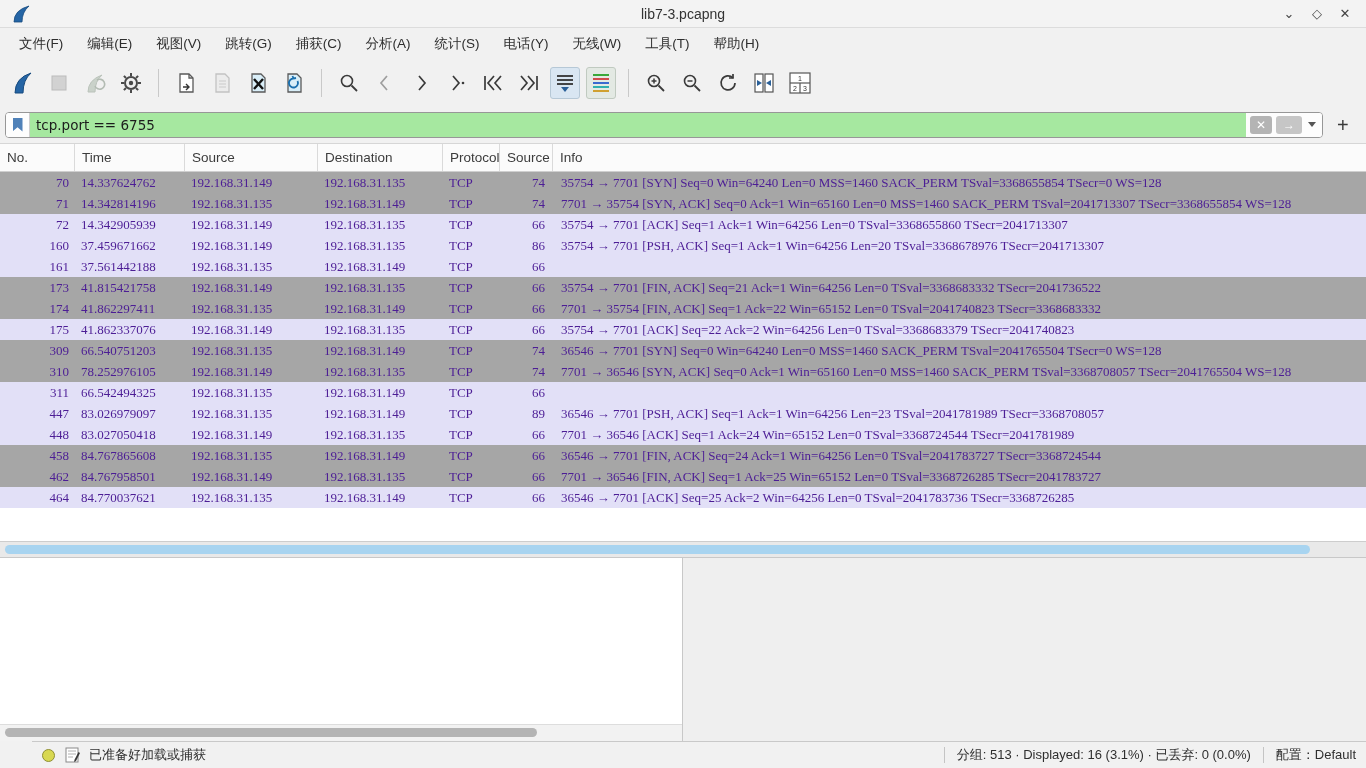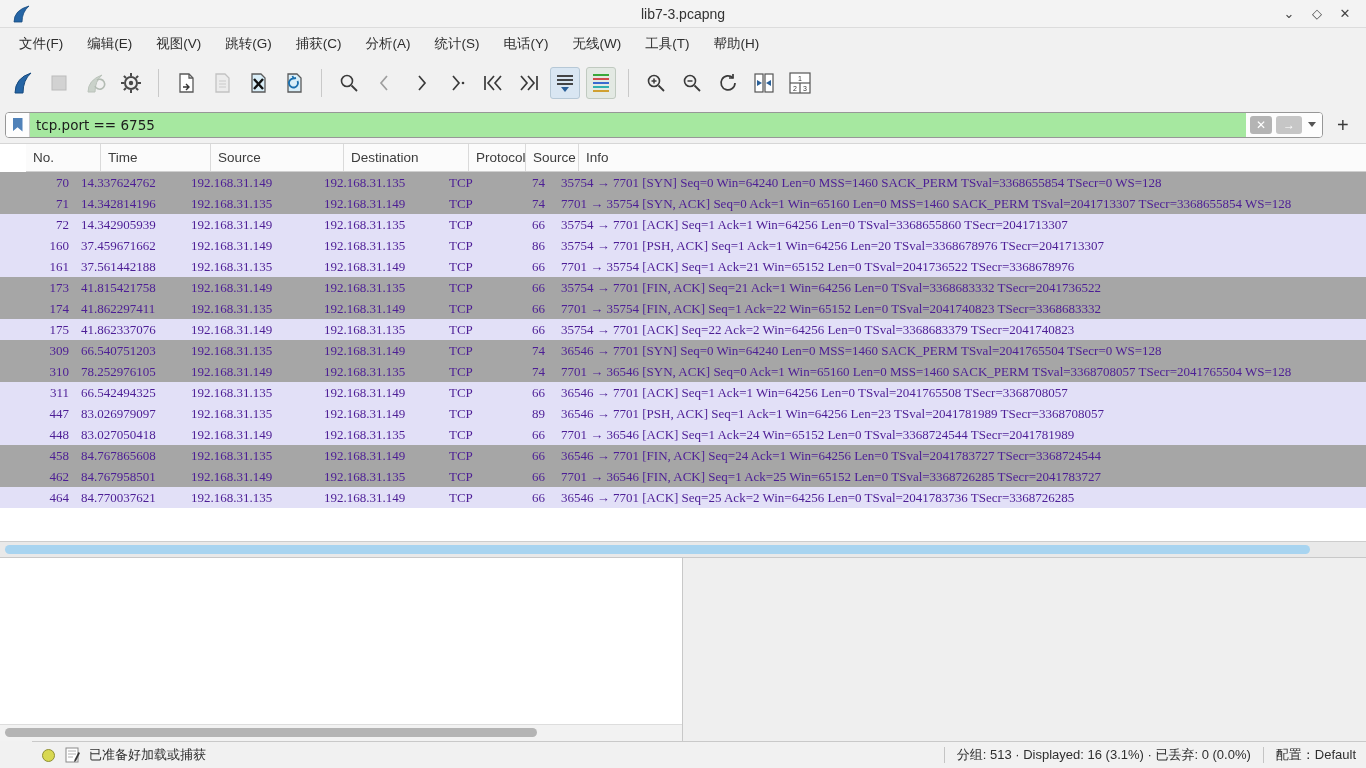--- a/index.html
+++ b/index.html
@@ -34,21 +34,21 @@
   .filter-btns { display:flex; align-items:center; background:#fdfdfd; padding:0 6px 0 4px; gap:4px; }
   .f-btn { width:22px; height:18px; border-radius:3px; display:flex; align-items:center; justify-content:center; font-size:12px; color:#fff; }
   .f-btn.clear { background:#b4b4b4; font-weight:bold; }
   .f-btn.apply { background:#c6c6c6; width:26px; }
   .caret { width:0; height:0; border-left:4px solid transparent; border-right:4px solid transparent; border-top:5px solid #555; margin-left:2px; }
   .add-filter { margin-left:14px; font-size:20px; color:#3a3a3a; line-height:20px; }
 
   
   .pkt-table { background:#fff; }
   .grid-row { display:grid; grid-template-columns:75px 110px 133px 125px 57px 53px 1fr; }
-  .pkt-header { height:28px; background:#fbfbfb; border-bottom:1px solid #cfcfcf; font-size:13.5px; color:#3c3c3c;margin-left:26px; }
+  .pkt-header { height:28px; background:#fbfbfb; border-bottom:1px solid #cfcfcf; font-size:13.5px; color:#3c3c3c; }
   .pkt-header > div { display:flex; align-items:center; padding-left:7px; border-right:1px solid #dadada; white-space:nowrap; overflow:hidden; }
   .pkt-header > div:last-child { border-right:none; }
   .pkt-rows { height:336px; overflow:hidden; }
   .pkt-row { height:21px; line-height:21px; font-family:Liberation Serif, serif; font-size:13px; color:#4c1d95; white-space:nowrap; }
   .pkt-row.gray { background:#a6a6a6; }
   .pkt-row.lav  { background:#e2e0f7; }
   .pkt-row > div { overflow:hidden; white-space:nowrap; }
   .c-no { text-align:right; padding-right:6px; }
   .c-time,.c-src,.c-dst,.c-proto { padding-left:6px; }
   .c-len { text-align:right; padding-right:8px; }
@@ -353,21 +353,20 @@
       <div class="c-info">35754 → 7701 [PSH, ACK] Seq=1 Ack=1 Win=64256 Len=20 TSval=3368678976 TSecr=2041713307</div>
     </div>
 
     <div class="grid-row pkt-row lav">
       <div class="c-no">161</div>
       <div class="c-time">37.561442188</div>
       <div class="c-src">192.168.31.135</div>
       <div class="c-dst">192.168.31.149</div>
       <div class="c-proto">TCP</div>
       <div class="c-len">66</div>
-      <div class="c-info">7701 → 35754 [ACK] Seq=1 Ack=21 Win=65152 Len=0 TSval=2041736522 TSecr=3368678976</div>
     </div>
 
     <div class="grid-row pkt-row gray">
       <div class="c-no">173</div>
       <div class="c-time">41.815421758</div>
       <div class="c-src">192.168.31.149</div>
       <div class="c-dst">192.168.31.135</div>
       <div class="c-proto">TCP</div>
       <div class="c-len">66</div>
       <div class="c-info">35754 → 7701 [FIN, ACK] Seq=21 Ack=1 Win=64256 Len=0 TSval=3368683332 TSecr=2041736522</div>
@@ -413,21 +412,20 @@
       <div class="c-info">7701 → 36546 [SYN, ACK] Seq=0 Ack=1 Win=65160 Len=0 MSS=1460 SACK_PERM TSval=3368708057 TSecr=2041765504 WS=128</div>
     </div>
 
     <div class="grid-row pkt-row lav">
       <div class="c-no">311</div>
       <div class="c-time">66.542494325</div>
       <div class="c-src">192.168.31.135</div>
       <div class="c-dst">192.168.31.149</div>
       <div class="c-proto">TCP</div>
       <div class="c-len">66</div>
-      <div class="c-info">36546 → 7701 [ACK] Seq=1 Ack=1 Win=64256 Len=0 TSval=2041765508 TSecr=3368708057</div>
     </div>
 
     <div class="grid-row pkt-row lav">
       <div class="c-no">447</div>
       <div class="c-time">83.026979097</div>
       <div class="c-src">192.168.31.135</div>
       <div class="c-dst">192.168.31.149</div>
       <div class="c-proto">TCP</div>
       <div class="c-len">89</div>
       <div class="c-info">36546 → 7701 [PSH, ACK] Seq=1 Ack=1 Win=64256 Len=23 TSval=2041781989 TSecr=3368708057</div>

